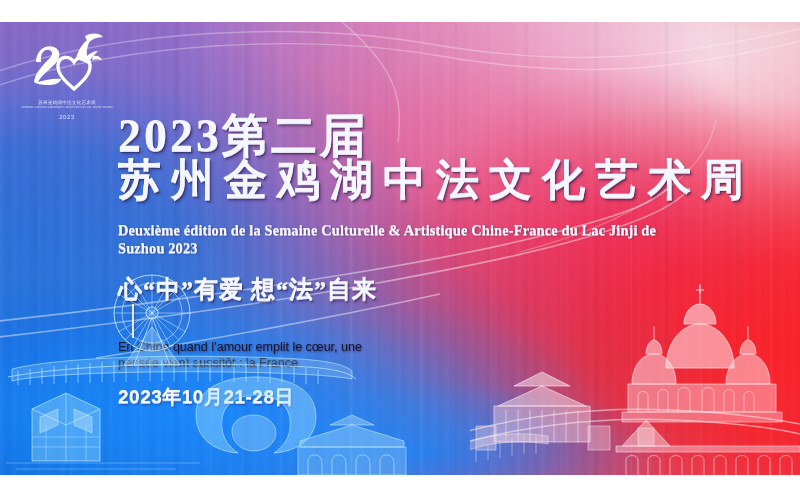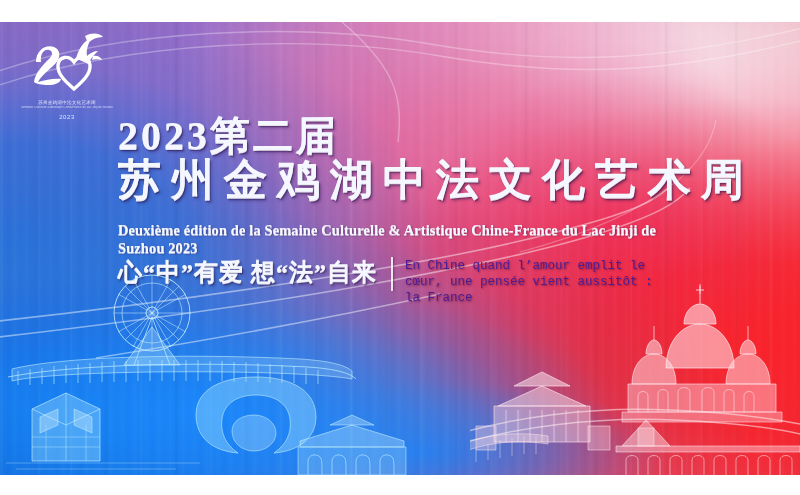--- a/index.html
+++ b/index.html
@@ -118,54 +118,53 @@
   .emboss{
     color:#f4f7ff;
     text-shadow:
       0 1px 0 rgba(255,255,255,.85),
       1px 2px 1px rgba(40,20,70,.45),
       2px 3px 3px rgba(30,10,60,.35);
   }
 
   #line1{
     font-family:"Liberation Serif", serif;
-    font-size:40px; font-weight:bold; letter-spacing:3px; line-height:44px;
+    font-size:46px; font-weight:bold; letter-spacing:3px; line-height:44px;
     white-space:nowrap;
   }
   #line2{
     font-family:"Liberation Serif", serif;
     font-size:43px; font-weight:bold; letter-spacing:10px; line-height:48px;
     white-space:nowrap; margin-top:-2px;
   }
   #frsub{
     font-family:"Liberation Serif", serif;
     font-size:14.5px; font-weight:bold; line-height:17.5px;
     letter-spacing:.1px; margin-top:18px; max-width:580px;
     color:#f6f8ff;
     text-shadow:0 1px 0 rgba(255,255,255,.6), 1px 1px 2px rgba(40,15,70,.5);
   }
 
   #slogan-row{
-    display:flex; align-items:flex-start; margin-top:0;
+    display:flex; align-items:flex-start; margin-top:17px;flex-direction:column;
   }
   #slogan-cn{
     font-family:"Liberation Serif", serif;
     font-size:24px; font-weight:bold; letter-spacing:1px; line-height:30px;
     white-space:nowrap;
   }
   #slogan-div{
     width:2px; height:34px; background:rgba(255,255,255,.85);
     margin:0 12px 0 14px; flex:0 0 auto;
     box-shadow:1px 0 2px rgba(40,15,70,.4);
   }
   #slogan-fr{
-    font-size:12.5px; line-height:16px; color:#4c1d95; max-width:268px;
+    font-size:12.5px; line-height:16px; color:#0f172a; max-width:268px;
     text-shadow:1px 1px 2px rgba(80,10,40,.55);
     padding-top:1px;
-    font-family:Liberation Mono, monospace;
   }
 
   #dateline{
     margin-top:13px;
     font-family:"Liberation Sans", sans-serif;
     font-size:19px; font-weight:bold; letter-spacing:.5px;
     color:#f6f8ff;
     text-shadow:0 1px 0 rgba(255,255,255,.7), 1px 2px 2px rgba(40,15,70,.45);
     white-space:nowrap;
   }
@@ -239,20 +238,21 @@
       <div id="line1" class="emboss">2023第二届</div>
       <div id="line2" class="emboss">苏州金鸡湖中法文化艺术周</div>
       <div id="frsub">Deuxième édition de la Semaine Culturelle &amp; Artistique Chine-France du Lac Jinji de Suzhou 2023</div>
 
       <div id="slogan-row">
         <div id="slogan-cn" class="emboss">心“中”有爱 想“法”自来</div>
         <div id="slogan-div"></div>
         <div id="slogan-fr">En Chine quand l’amour emplit le cœur, une pensée vient aussitôt : la France</div>
       </div>
 
+      <div id="dateline">2023年10月21-28日</div>
     </div>
 
     <div class="skyline" id="skyline-cn">
       <svg viewBox="0 0 430 210" preserveAspectRatio="none">
         <defs>
           <linearGradient id="cnFill" x1="0" y1="0" x2="0" y2="1">
             <stop offset="0%" stop-color="#9fe4ff" stop-opacity="0.60"></stop>
             <stop offset="100%" stop-color="#66c8ff" stop-opacity="0.30"></stop>
           </linearGradient>
         </defs>

